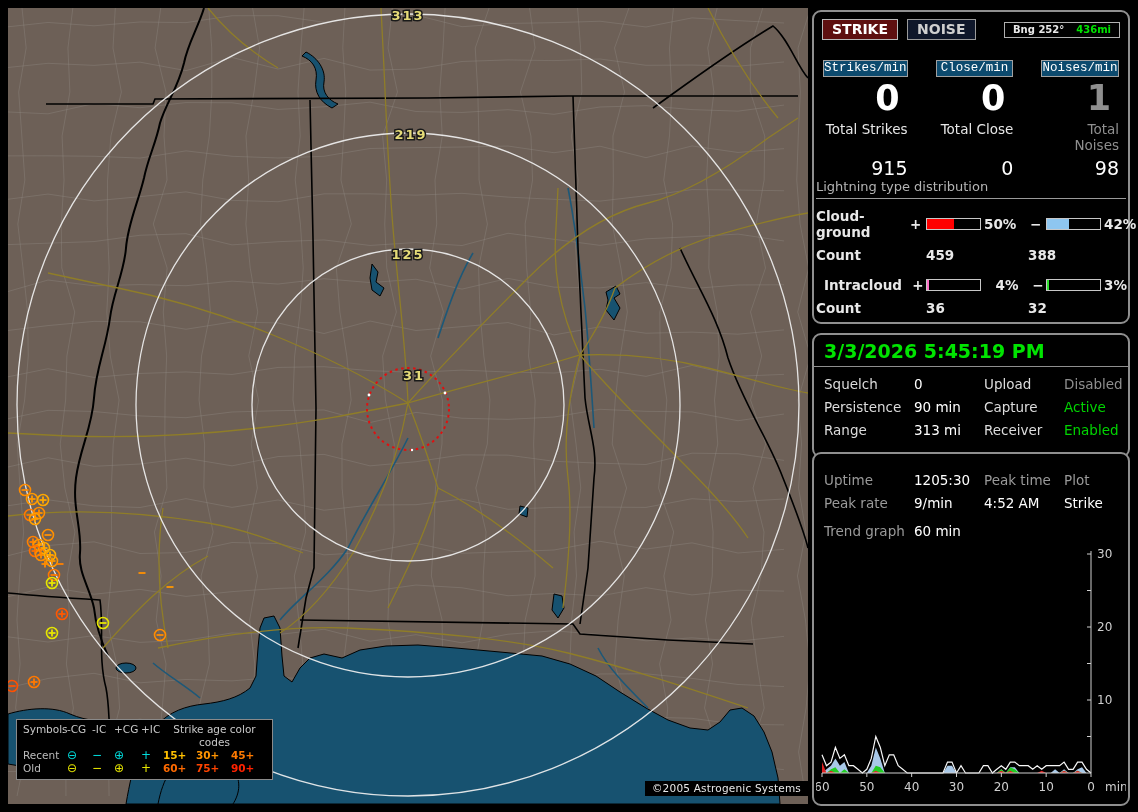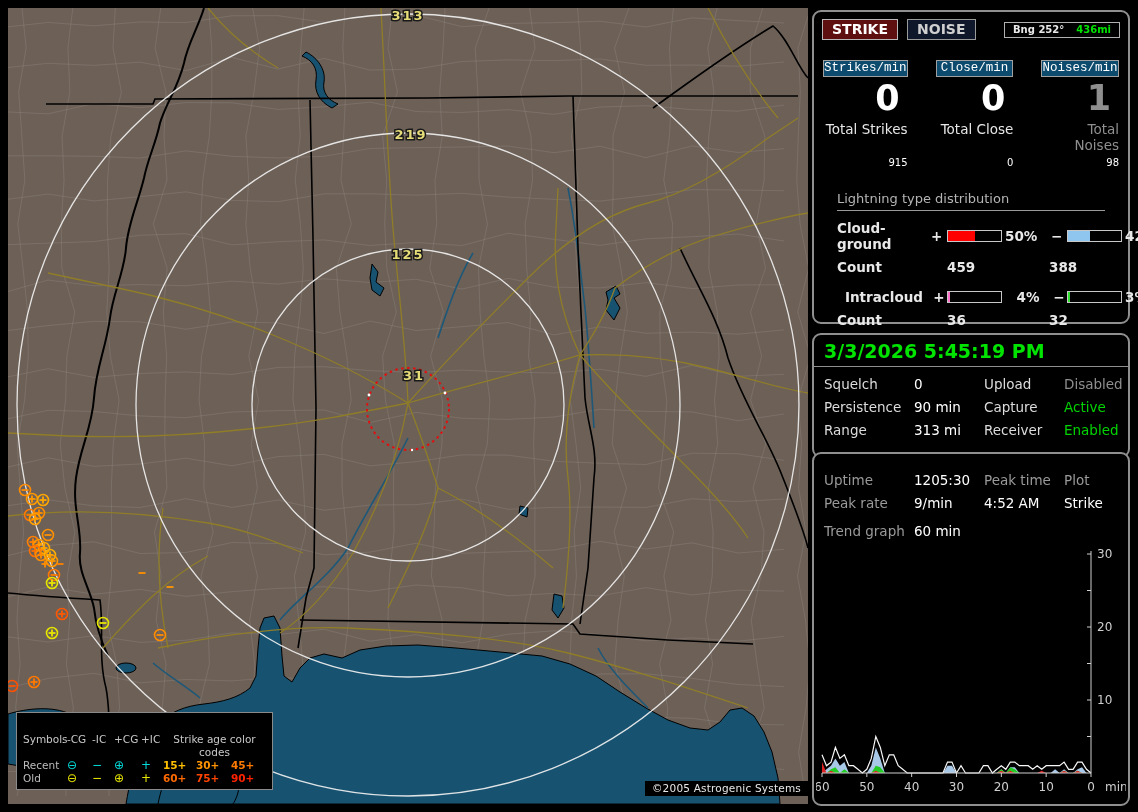--- a/index.html
+++ b/index.html
@@ -6,22 +6,22 @@
   html,body { background:#000; width:1138px; height:812px; overflow:hidden;
               font-family:"DejaVu Sans", sans-serif; }
   .stage { position:relative; width:1138px; height:812px; background:#000; }
 
   
   .map { position:absolute; left:8px; top:8px; width:800px; height:796px; background:#6d6057; overflow:hidden; }
   .map svg { position:absolute; left:0; top:0; }
   .copyright { position:absolute; right:0; bottom:8px; background:#000; color:#e8e8e8;
                font-size:10.5px; padding:1px 7px 2px; letter-spacing:.2px; }
   
-  .legend { position:absolute; left:8px; bottom:14px; background:#000; border:1px solid #8a8a8a;
-            padding:20px 6px 4px; display:grid;
+  .legend { position:absolute; left:8px; bottom:24px; background:#000; border:1px solid #8a8a8a;
+            padding:3px 6px 4px; display:grid;
             grid-template-columns:44px 25px 22px 27px 22px 33px 35px 35px;
             font-size:10.5px; line-height:13px; color:#bdbdbd; }
   .legend .hdr { color:#c8c8c8; }
   .legend .agehdr { grid-column:6 / span 3; text-align:center; }
   .legend .sym { font-size:12px; line-height:12px; }
   .legend .age { font-weight:bold; }
 
   
   .panel { position:absolute; left:812px; width:318px; background:#000;
            border:2px solid #8f8f8f; border-radius:9px; color:#e8e8e8; }
@@ -37,22 +37,22 @@
   .spacer { flex:1; }
   .bngbox { border:1px solid #b0b0b0; background:#000; display:flex; gap:12px;
             padding:1px 8px 2px; font-weight:bold; font-size:10px; }
   .bng-val { color:#00e400; }
   .cols { display:grid; grid-template-columns:1fr 1fr 1fr; column-gap:28px; padding:0 9px; margin-top:20px; }
   .colhdr { background:#0c4a6e; border:1px solid #a0a0a0; color:#fff; text-align:center;
             font-size:12.5px; padding:0 0 1px;font-family:Liberation Mono, monospace; }
   .rate { font-size:35px; font-weight:bold; text-align:right; padding-right:8px; line-height:42px; color:#fff; }
   .muted { color:#8f8f8f !important; }
   .totlbl { font-size:13.5px; text-align:right; margin-top:2px; color:#e6e6e6; }
-  .totval { font-size:10px; text-align:right; margin-top:4px; color:#fff; }
-  .dist { margin-top:23px; padding:0 23px; }
+  .totval { font-size:19px; text-align:right; margin-top:4px; color:#fff; }
+  .dist { margin-top:0; padding:0 2px; }
   .dist-title { color:#b4b4b4; font-size:13px; border-bottom:1px solid #9a9a9a; padding-bottom:4px; }
   .dist-grid { display:grid; grid-template-columns:94px 16px 58px 46px 16px 58px 1fr;
                align-items:center; margin-top:9px; font-weight:bold; font-size:13.5px; }
   .bar { width:55px; height:12px; border:1px solid #c8c8c8; background:#000; }
   .bar > div { height:100%; }
   .cnt-grid { display:grid; grid-template-columns:110px 102px 1fr; margin-top:7px;
               font-weight:bold; font-size:13.5px; }
   .sign { font-weight:bold; }
 
   

